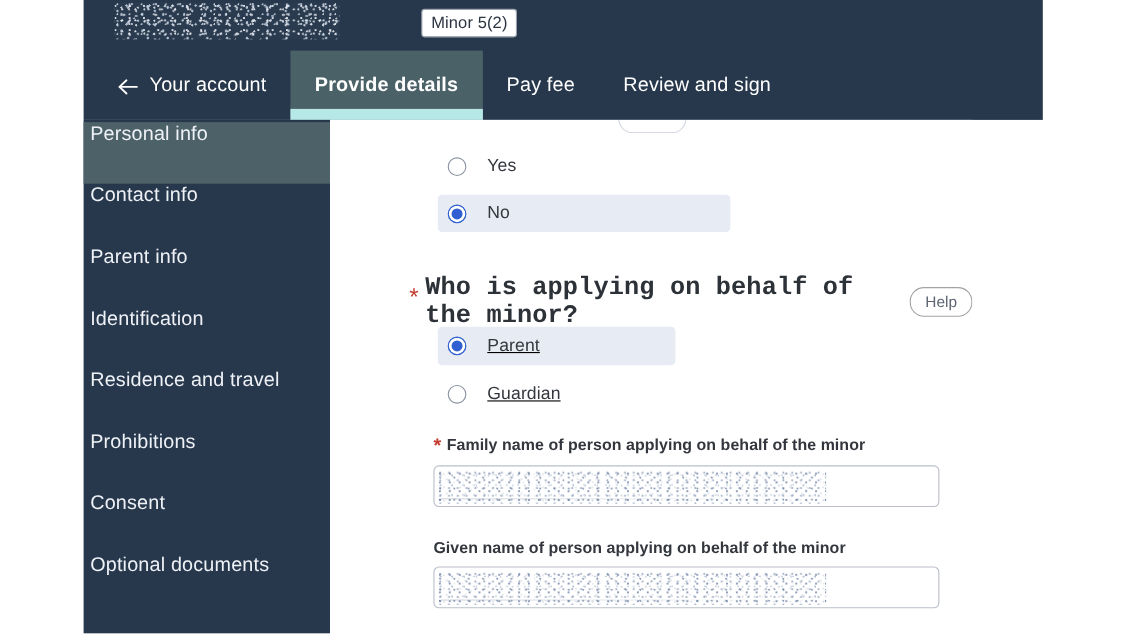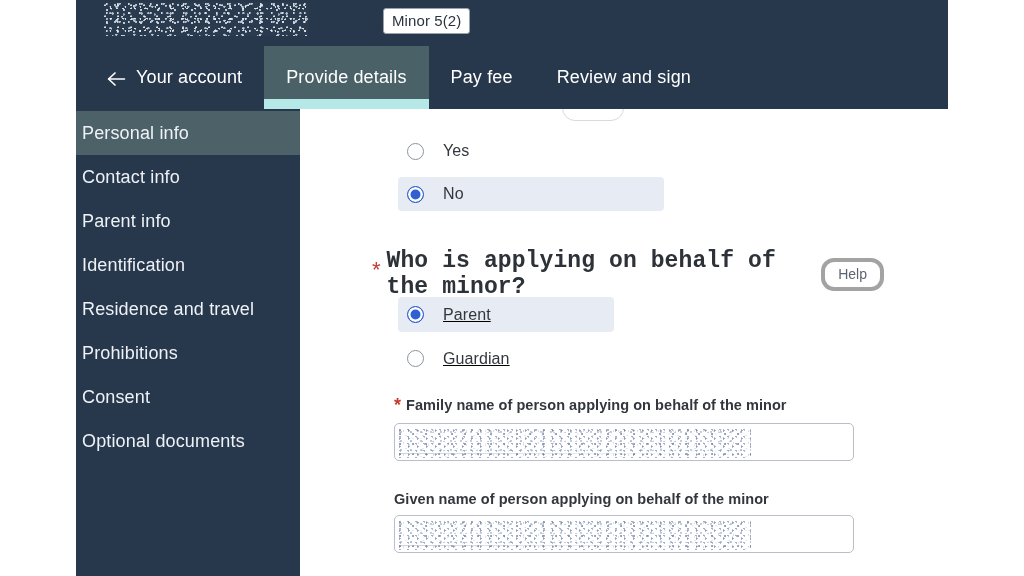--- a/index.html
+++ b/index.html
@@ -108,21 +108,21 @@
     white-space: nowrap;
     cursor: pointer;
   }
 
   .tab.back {
     padding-left: 30px;
   }
 
   .tab.active {
     background: #4a6168;
-    font-weight: 400;
+    font-weight: 700;
   }
 
   .tab.active::after {
     content: "";
     position: absolute;
     left: 0;
     right: 0;
     bottom: 0;
     height: 10px;
     background: #b5e8e6;
@@ -144,22 +144,22 @@
     top: 109px;
     width: 224px;
     height: 467px;
     background: #27374c;
     padding-top: 2px;
     box-sizing: border-box;
   }
 
   .side-item {
     display: flex;
-    align-items: center;
-    height: 44px;
+    align-items: flex-start;
+    height: 56px;
     padding-left: 6px;
     color: #eef2f6;
     font-size: 18px;
     letter-spacing: .15px;
     cursor: pointer;
     box-sizing: border-box;
   }
 
   .side-item .side-label {
     padding-left: 0;
@@ -261,21 +261,21 @@
     font-size: 23px;
     font-weight: 700;
     color: #2d3238;
     letter-spacing: .1px;
     font-family: Liberation Mono, monospace;
   }
 
   .help-pill {
     margin-left: 14px;
     padding: 4px 13px 5px 13px;
-    border: 4px solid #a3a3a3;
+    border: 1px solid #a3a3a3;
     border-radius: 13px;
     background: #ffffff;
     color: #5c6372;
     font-size: 14px;
     line-height: 16px;
     cursor: pointer;
   }
 
   .group-applicant {
     position: absolute;

